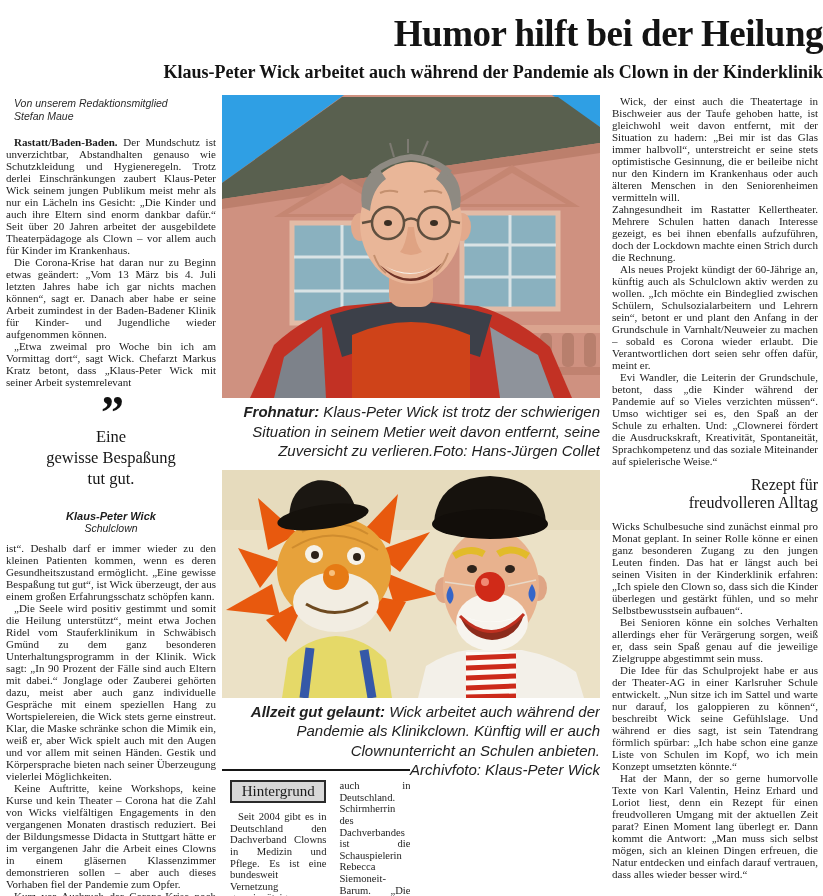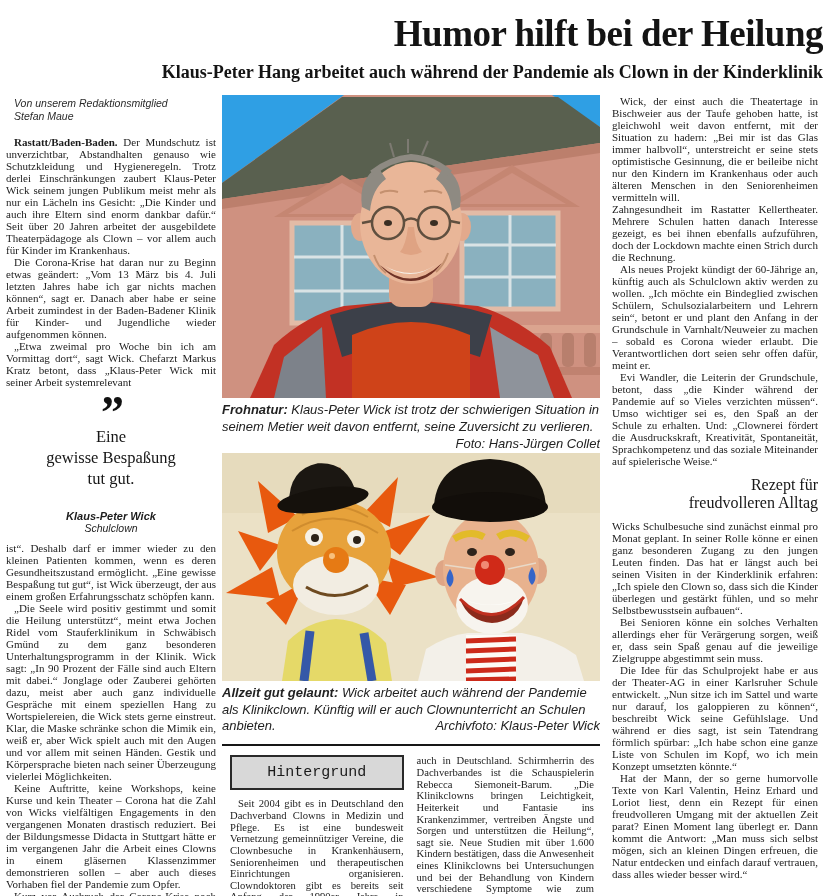--- a/index.html
+++ b/index.html
@@ -24,45 +24,45 @@
   .lead-loc{font-weight:bold;}
   
   .pq{text-align:center;margin:12px 0 8px;}
   .pq-mark{font-size:46px;font-weight:bold;line-height:0.55;height:26px;letter-spacing:-3px;color:#111;}
   .pq-text{font-size:16.5px;line-height:1.28;color:#161616;}
   .pq-author{margin-top:21px;font-family:"Liberation Sans",sans-serif;font-style:italic;
              font-weight:bold;font-size:11px;}
   .pq-role{font-family:"Liberation Sans",sans-serif;font-style:italic;font-size:10.5px;}
   
   .photo{display:block;}
-  .caption{font-family:"Liberation Sans",sans-serif;font-style:italic;font-size:13px;
-           line-height:1.3;margin:4px 0 9px;text-align:left;color:#222;}
+  .caption{font-family:"Liberation Sans",sans-serif;font-style:italic;font-size:15px;
+           line-height:1.3;margin:4px 0 9px;text-align:right;color:#222;}
   .cap-lead{font-weight:bold;}
   .cap-credit{float:right;}
   
   .hint-wrap{display:flex;gap:13px;border-top:2px solid #161616;border-bottom:2px solid #161616;
              margin-top:4px;padding:9px 6px 0 8px;height:165px;overflow:hidden;box-sizing:content-box;}
   .hint-col1{width:178px;}
   .hint-col2{width:182px;}
   .hint-box{background:#d8d8d8;border:2px solid #2a2a2a;text-align:center;
-            font-family:Liberation Mono, monospace;font-size:15px;color:#1a1a1a;
-            padding:7px 0;margin-bottom:8px;}
+            font-family:Liberation Serif, serif;font-size:15px;color:#1a1a1a;
+            padding:1px 0;margin-bottom:8px;}
   .hint-p{font-size:10.6px;line-height:1.1;text-align:justify;margin:0;}
   .hint-col1 .hint-p{text-indent:8px;}
   
   .subhead{text-align:right;font-size:16px;line-height:1.18;margin:9px 0 7px;color:#161616;}
 </style>
 </head>
 <body>
 
 <div class="page">
 
   <div class="hdr">
     <h1 class="title">Humor hilft bei der Heilung</h1>
-    <h2 class="subtitle">Klaus-Peter Hang arbeitet auch während der Pandemie als Clown in der Kinderklinik</h2>
+    <h2 class="subtitle">Klaus-Peter Wick arbeitet auch während der Pandemie als Clown in der Kinderklinik</h2>
   </div>
 
   <div class="col col-left">
     <div class="byline">
       <div>Von unserem Redaktionsmitglied</div>
       <div>Stefan Maue</div>
     </div>
     <p class="bp"><span class="lead-loc">Rastatt/Baden-Baden.</span> <span>Der Mundschutz ist unverzichtbar, Abstandhalten genauso wie Schutzkleidung und Hygieneregeln. Trotz derlei Einschränkungen zaubert Klaus-Peter Wick seinem jungen Publikum meist mehr als nur ein Lächeln ins Gesicht: „Die Kinder und auch ihre Eltern sind enorm dankbar dafür.“ Seit über 20 Jahren arbeitet der ausgebildete Theaterpädagoge als Clown – vor allem auch für Kinder im Krankenhaus.</span></p>
     <p class="bp">Die Corona-Krise hat daran nur zu Beginn etwas geändert: „Vom 13 März bis 4. Juli letzten Jahres habe ich gar nichts machen können“, sagt er. Danach aber habe er seine Arbeit zumindest in der Baden-Badener Klinik für Kinder- und Jugendliche wieder aufgenommen können.</p>
     <p class="bp">„Etwa zweimal pro Woche bin ich am Vormittag dort“, sagt Wick. Chefarzt Markus Kratz betont, dass „Klaus-Peter Wick mit seiner Arbeit systemrelevant</p>

